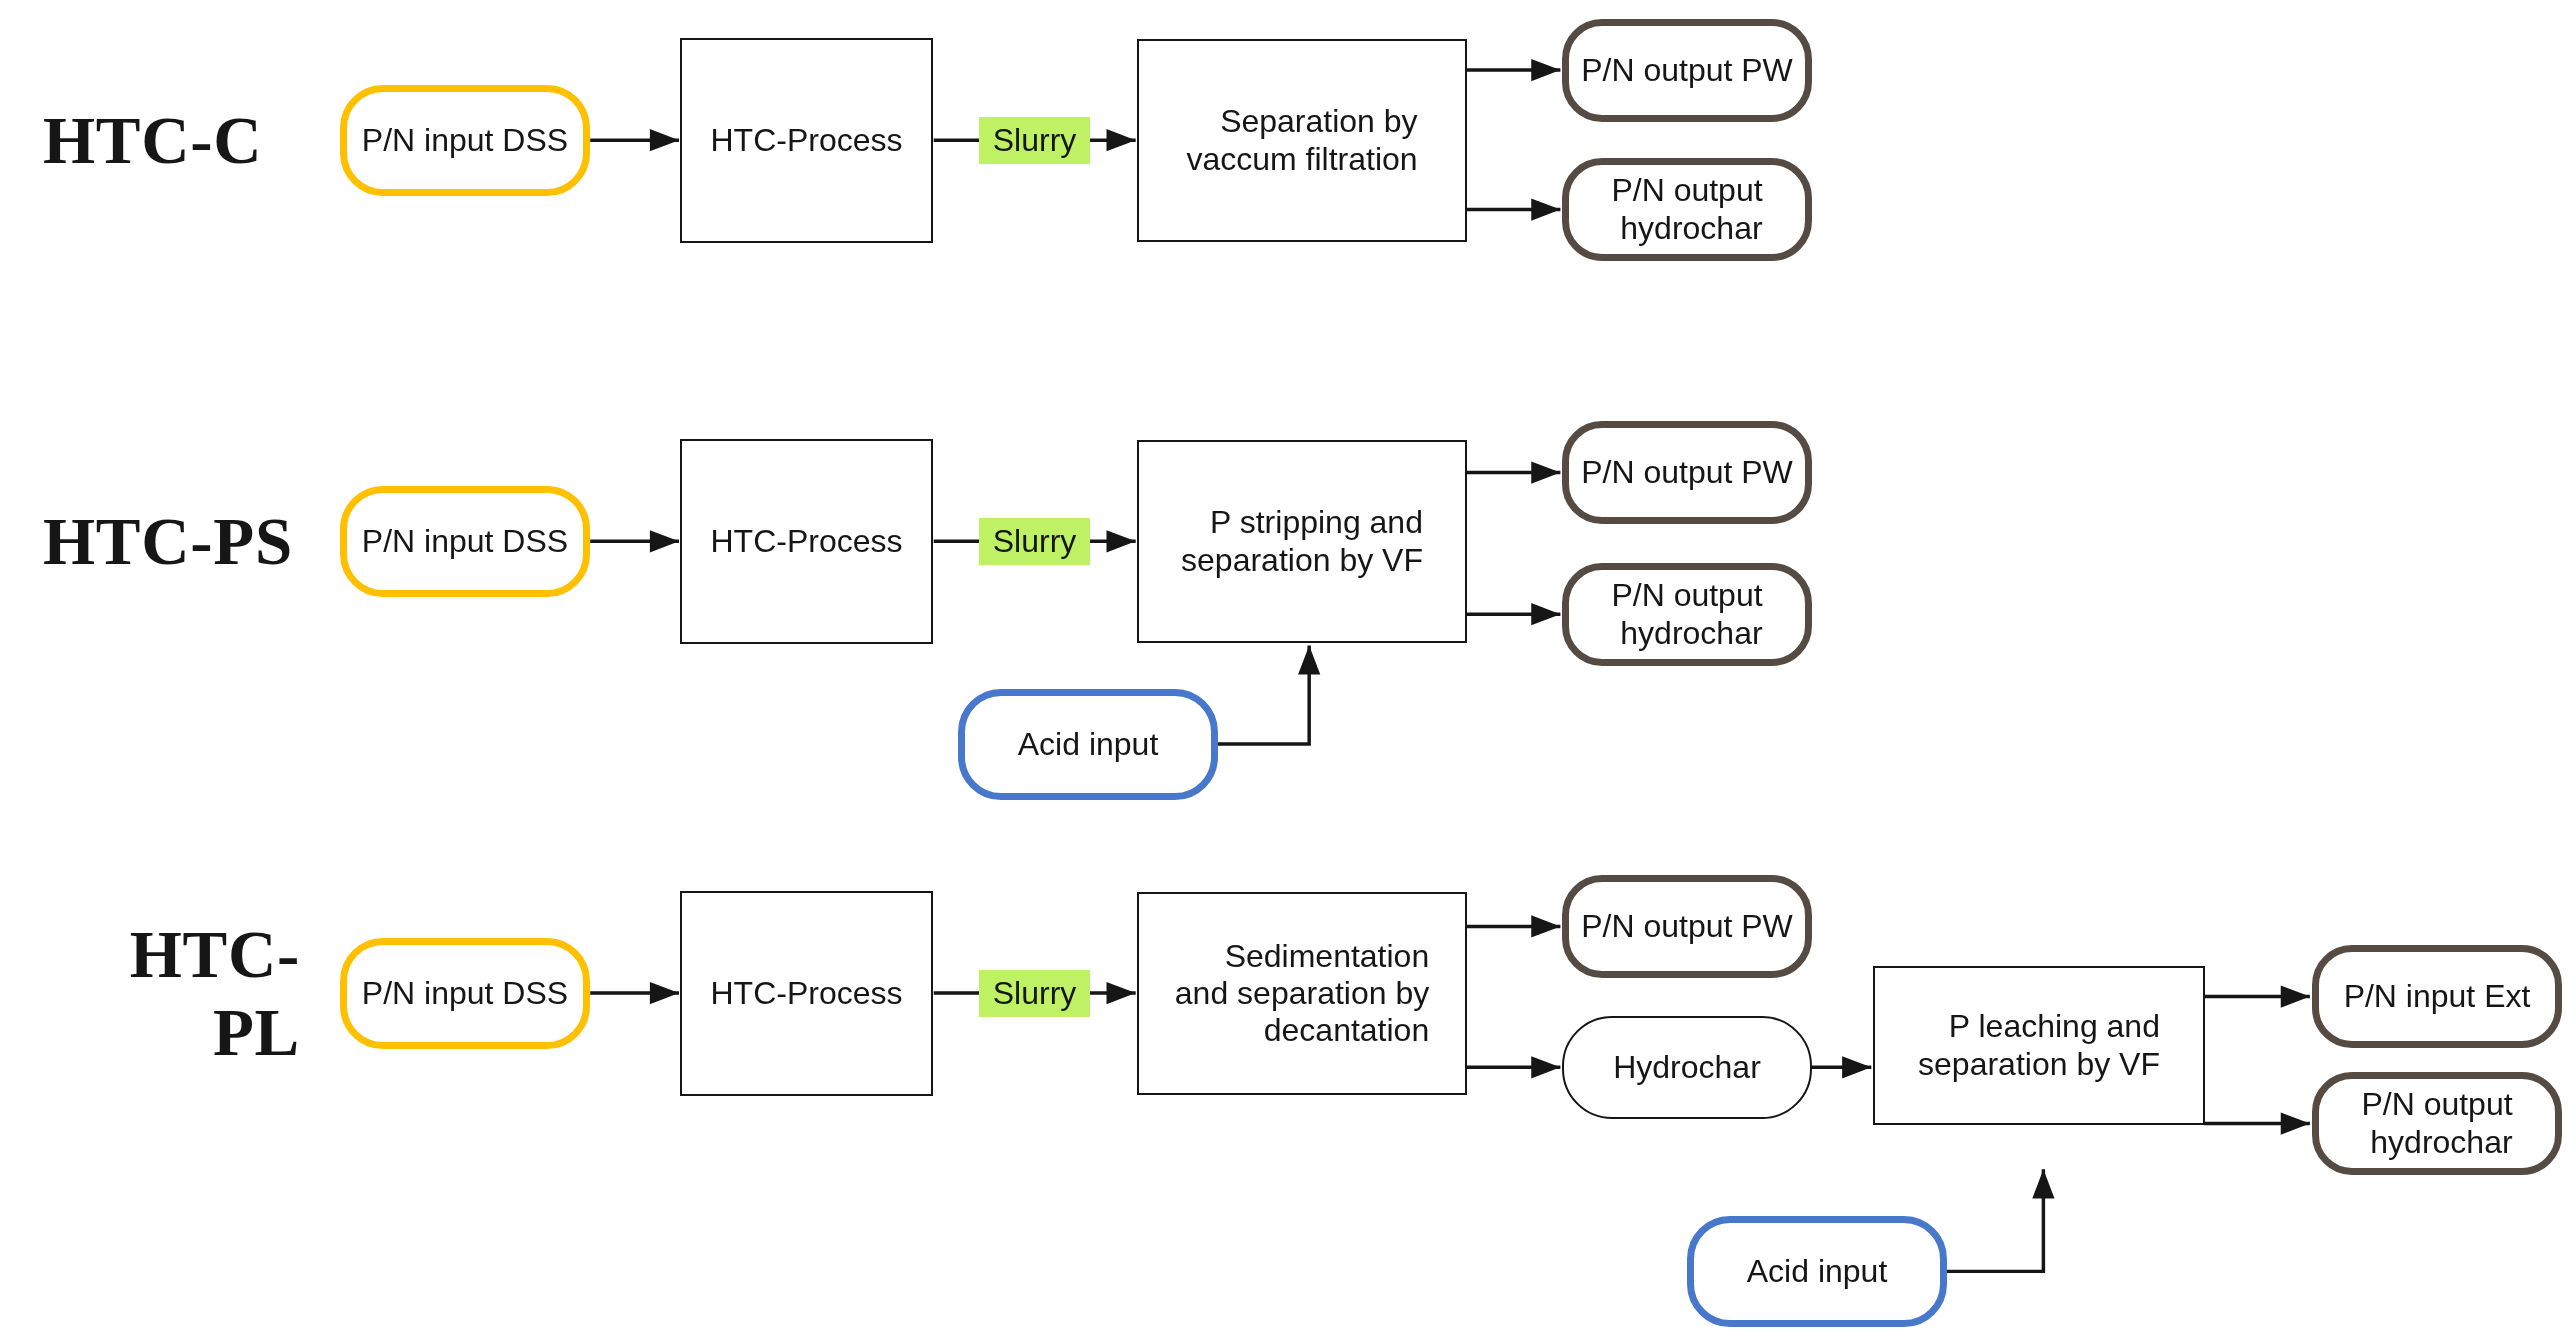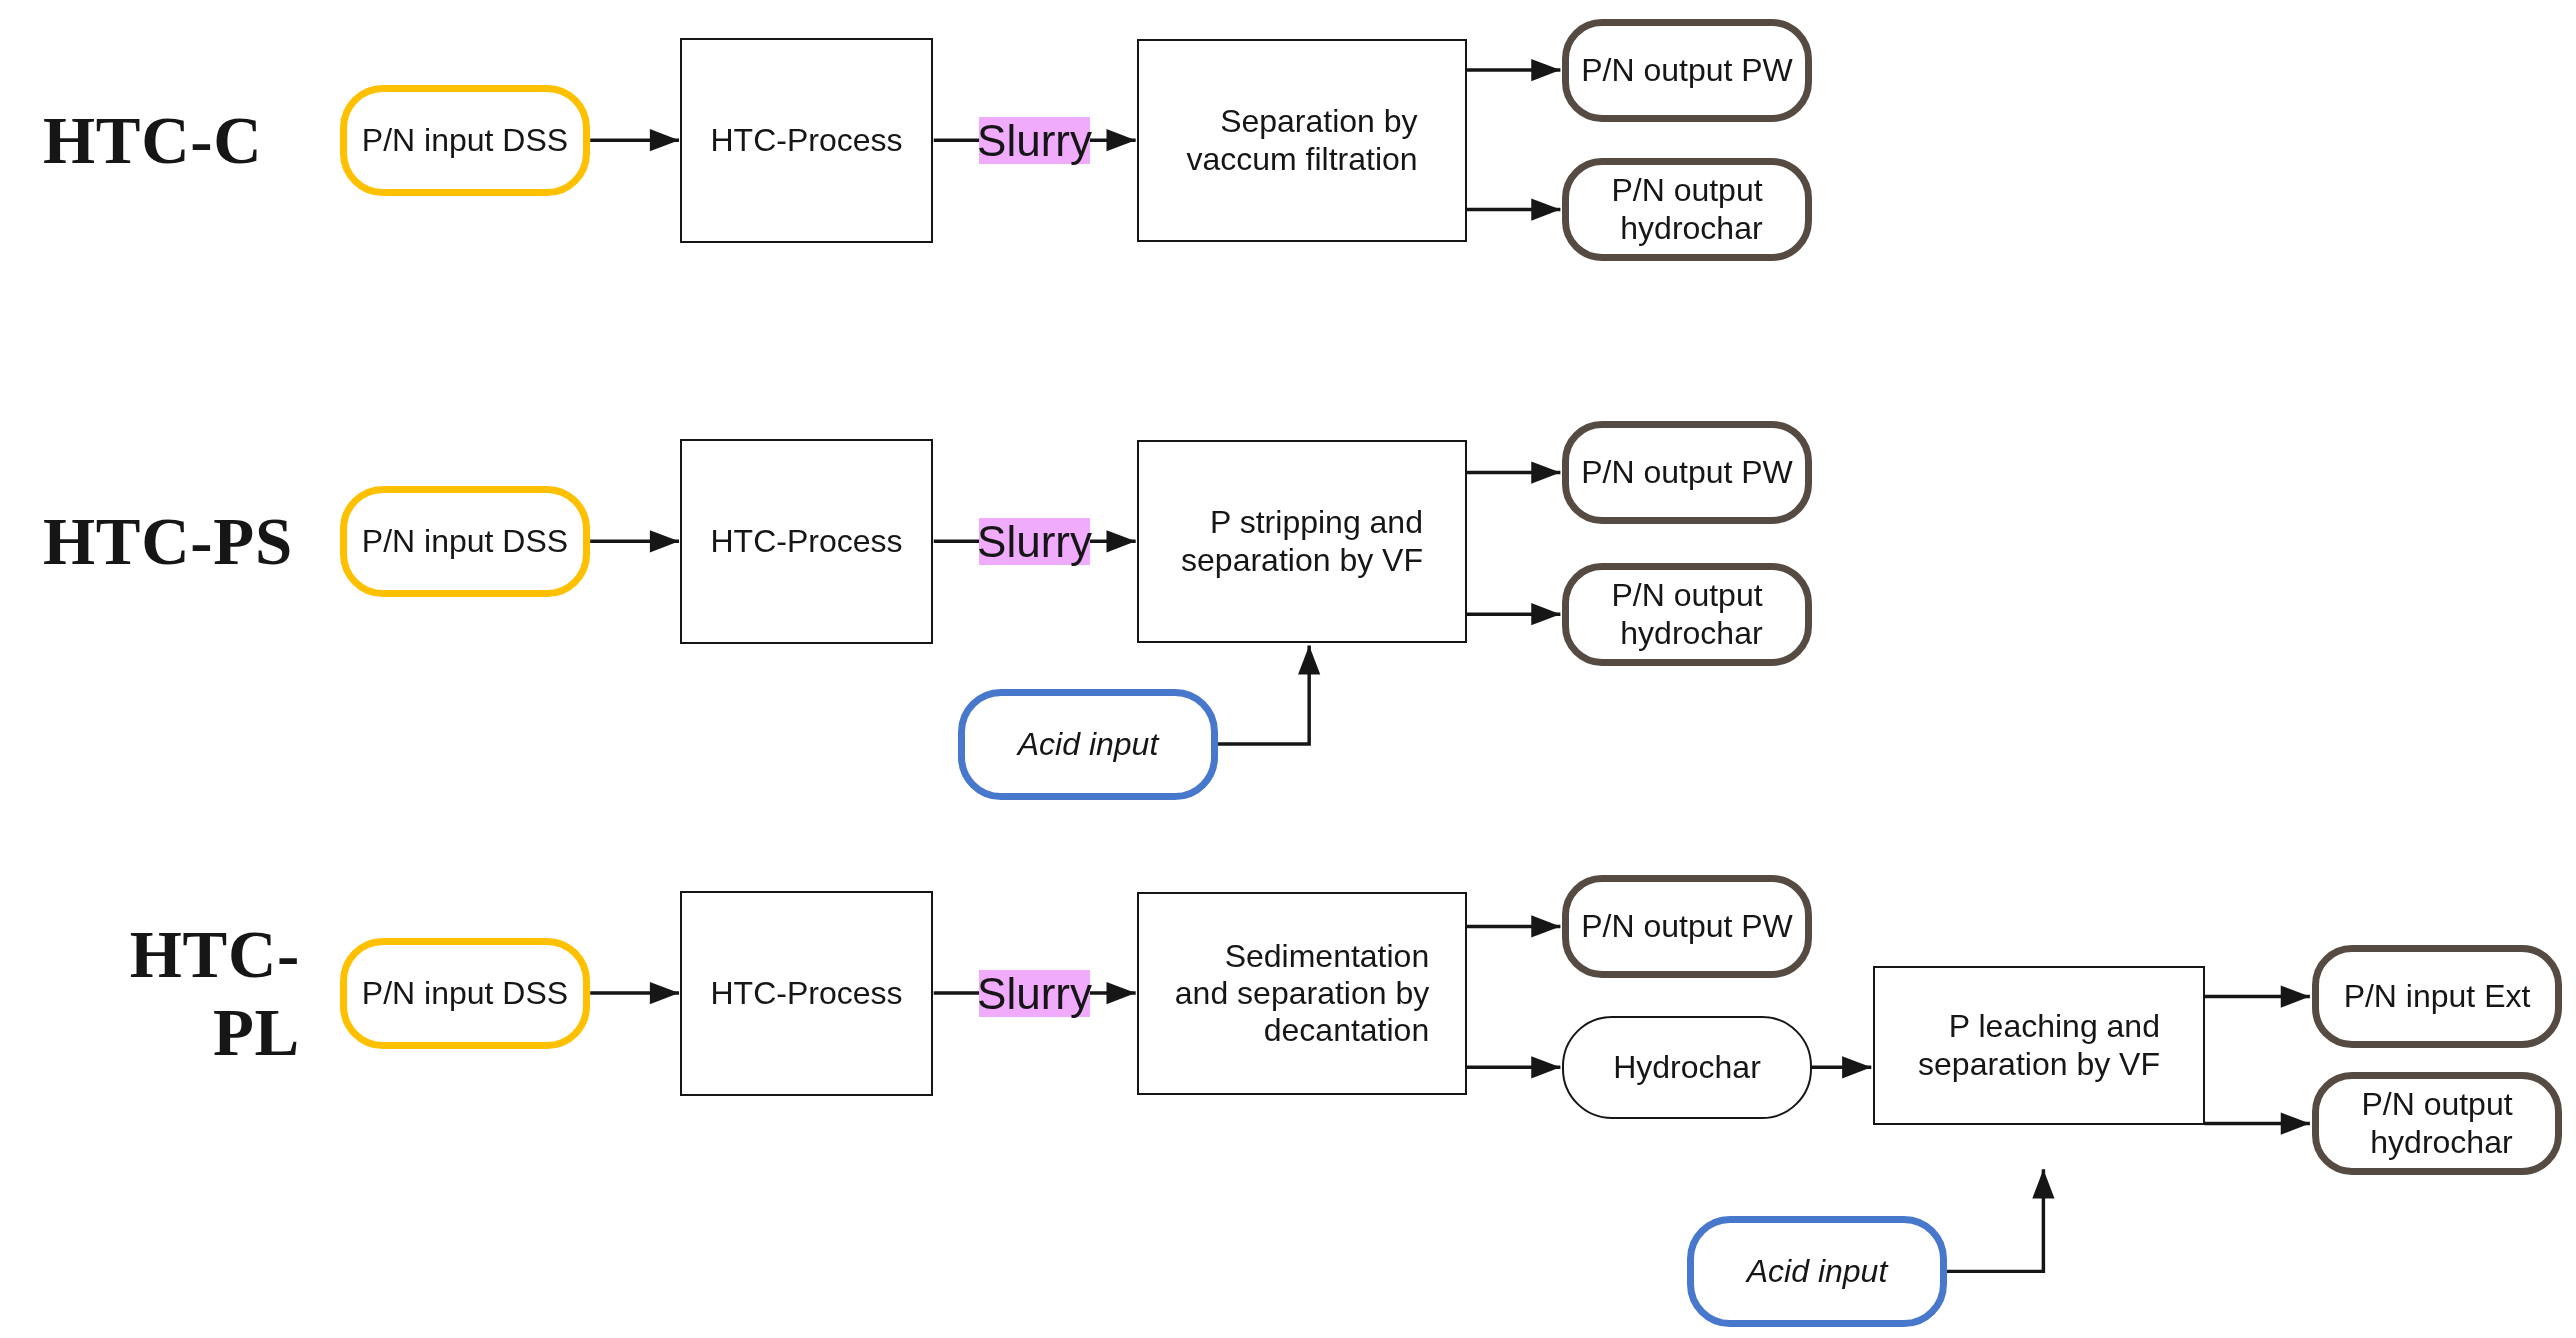--- a/index.html
+++ b/index.html
@@ -25,36 +25,36 @@
     justify-content:center;
     text-align:right;
     font-size:32px;
     line-height:1.16;
     white-space:pre-line;
     background:#ffffff;
     color:#161616;
   }
   .pill{border-radius:43px;}
   .pill.input{border:7.6px solid var(--input-accent,#FFC000);}
-  .pill.acid{border:7.6px solid var(--acid-accent,#4878CC);font-style:italic;}
+  .pill.acid{border:7.6px solid var(--acid-accent,#4878CC);}
   .pill.output{border:7px solid var(--output-accent,#554B42);border-radius:40px;}
   .pill.plain{border:2.8px solid var(--line-color,#161616);border-radius:50px;}
   .rect{border:2.8px solid var(--line-color,#161616);}
   .row-label{
     font-size:67px;
     font-weight:600;
     justify-content:flex-start;
     background:transparent;
     letter-spacing:0.7px;
     font-family:Liberation Serif, serif;
   }
   .stream{
-    font-size:44px;
+    font-size:32px;
     padding:0 7px;
-    background:#f0abfc;
+    background:#bef264;
   }
 </style>
 </head>
 <body>
 
 <div id="canvas">
 
   <svg id="wires" viewBox="0 0 3711 1928" xmlns="http://www.w3.org/2000/svg">
     <defs>
       <marker id="ah" markerUnits="userSpaceOnUse" markerWidth="46" markerHeight="36" refX="44" refY="18" orient="auto">

